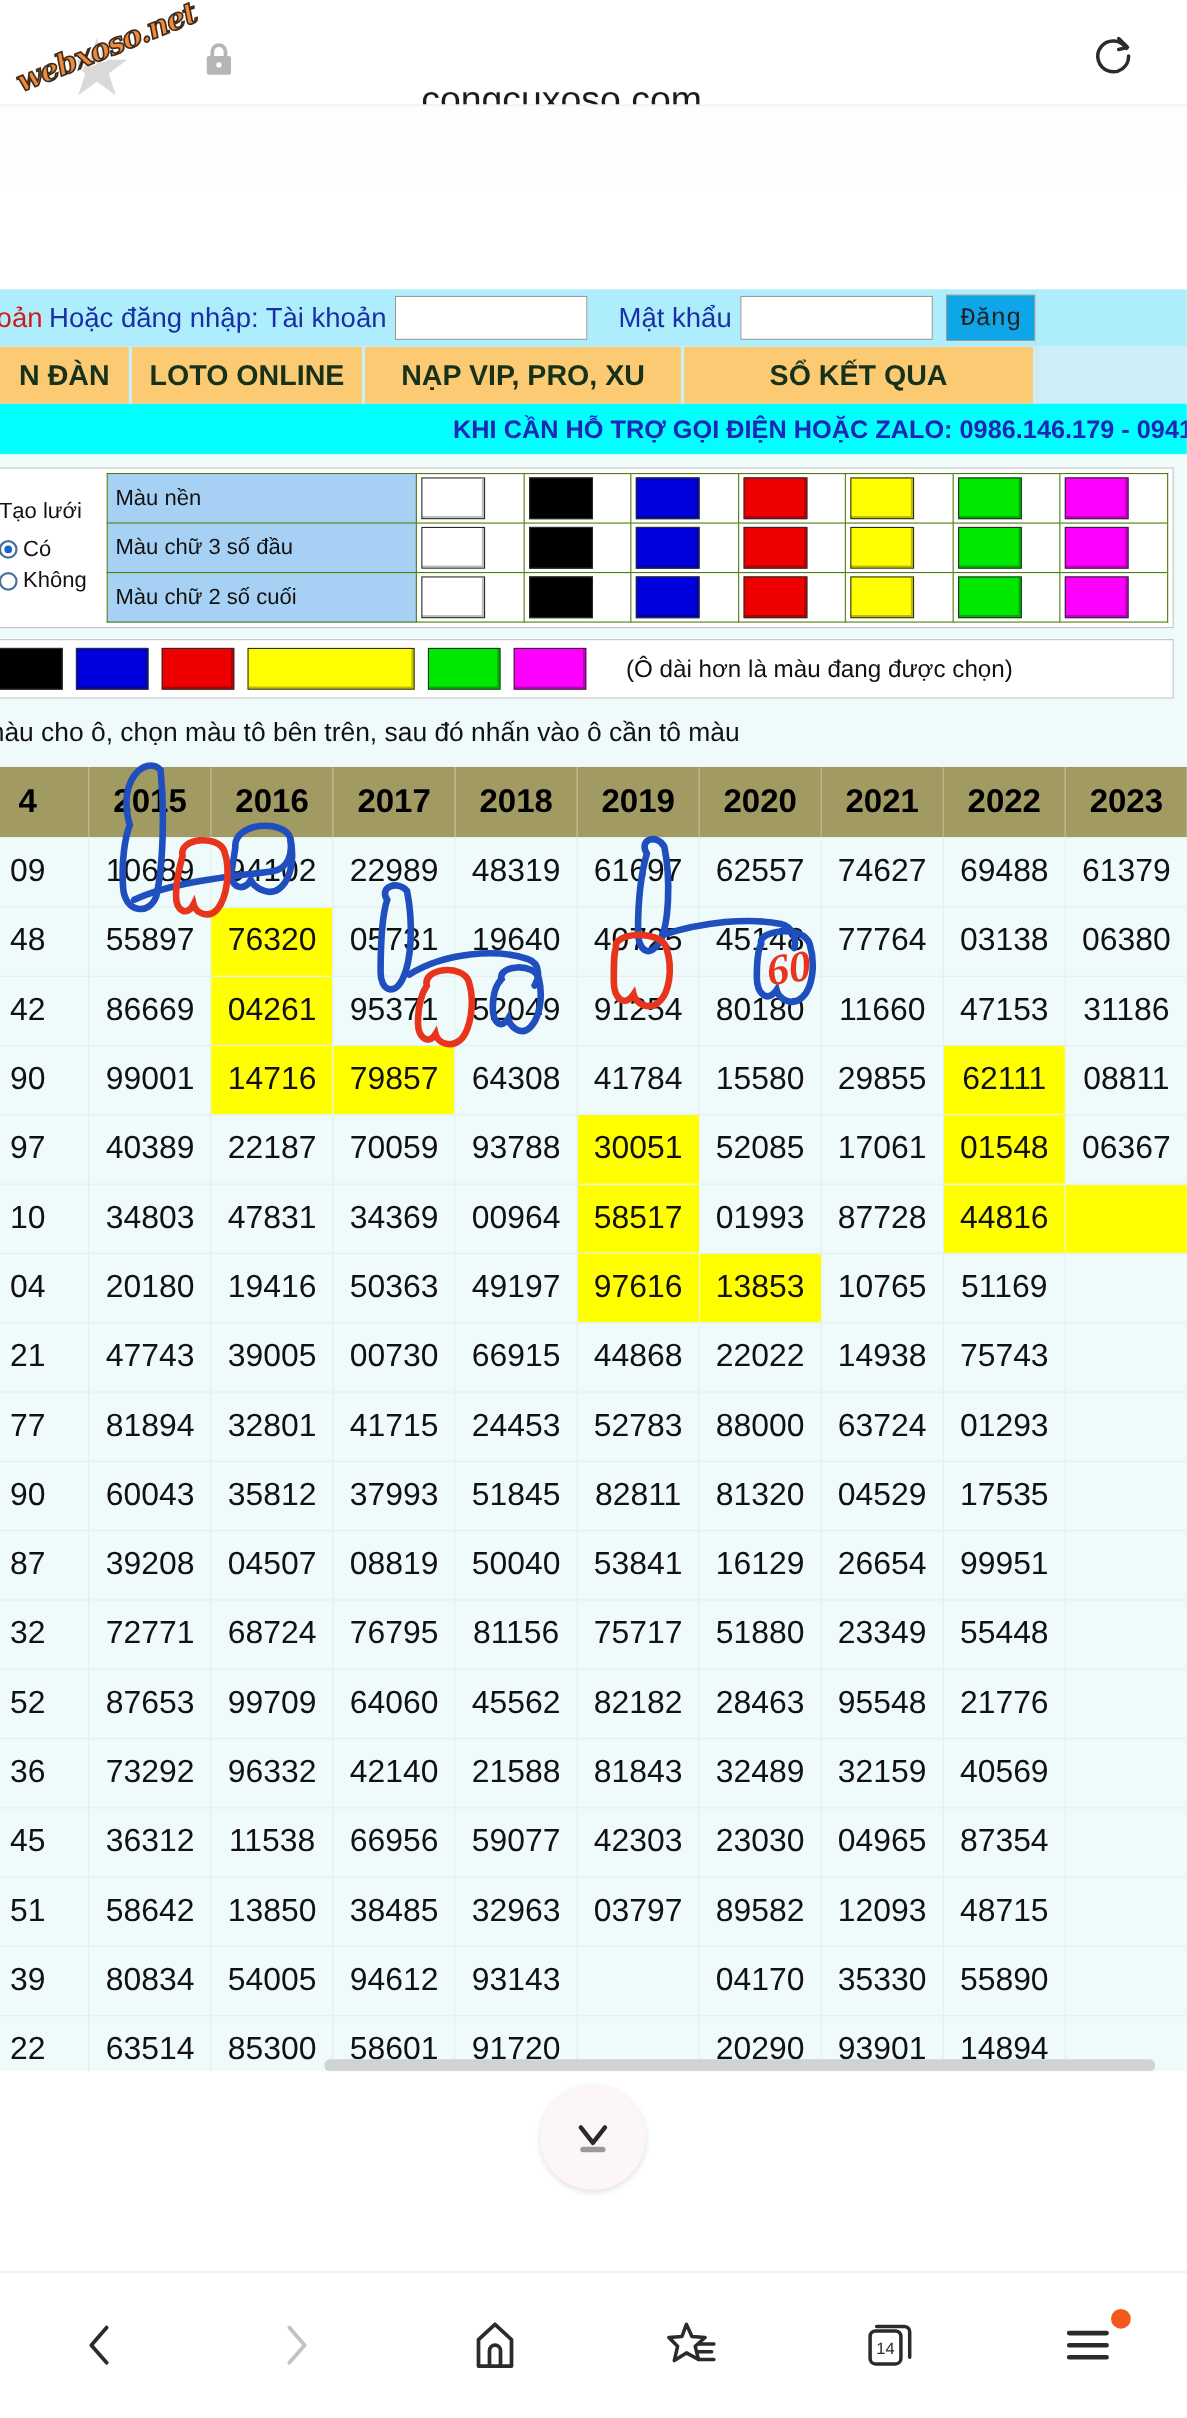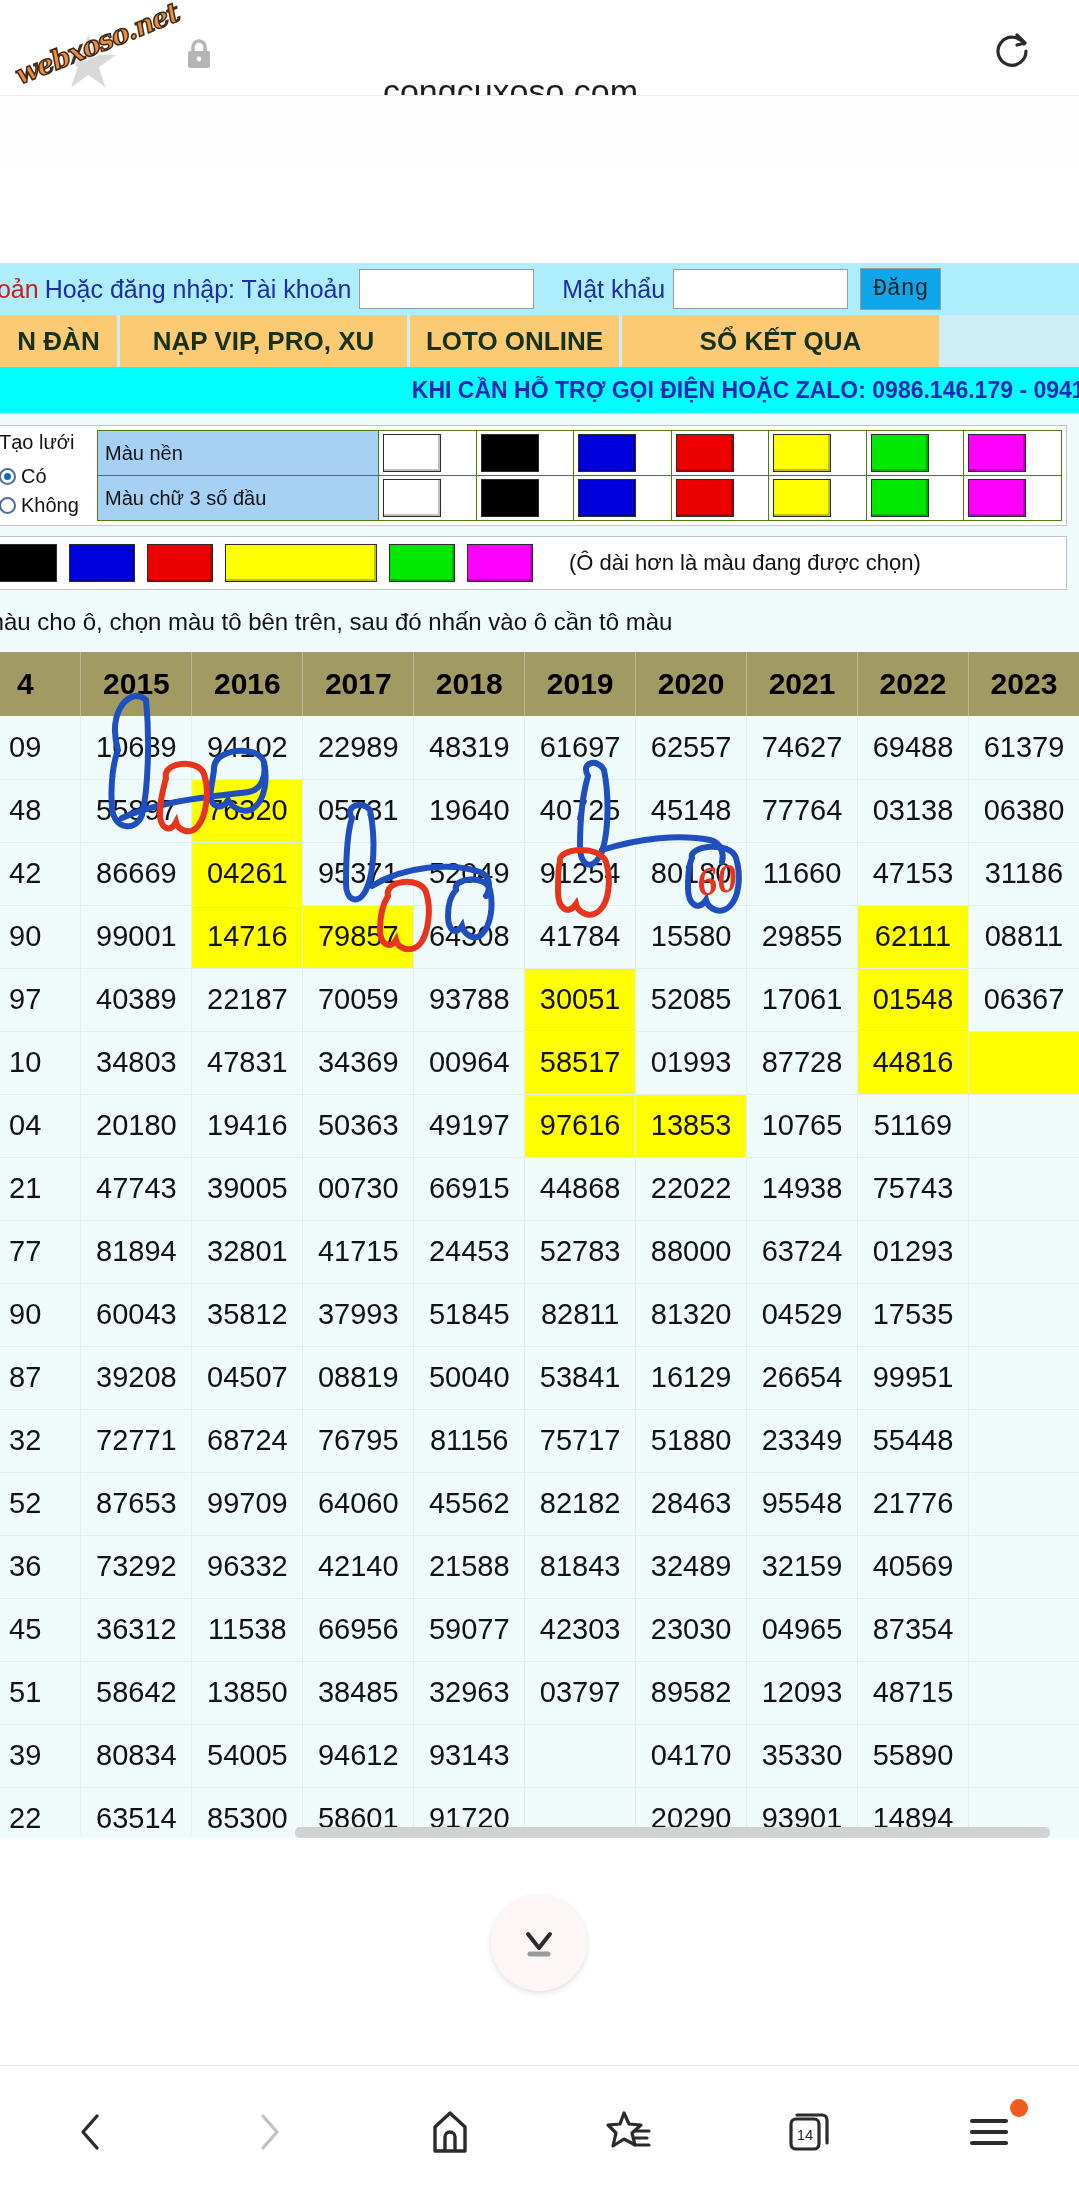--- a/index.html
+++ b/index.html
@@ -281,22 +281,22 @@
     <span class="red">i khoản</span>
     <span class="blue">Hoặc đăng nhập: Tài khoản</span>
     <input class="inp-acc" type="text" placeholder="" style="">
     <span class="blue lbl-pwd">Mật khẩu</span>
     <input class="inp-pwd" type="password" placeholder="" style="">
     <button class="btn-login">Đăng</button>
   </div>
 
   <div class="navtabs">
     <div class="navtab t0">N ĐÀN</div>
+    <div class="navtab t1">LOTO ONLINE</div>
     <div class="navtab t2">NẠP VIP, PRO, XU</div>
-    <div class="navtab t1">LOTO ONLINE</div>
     <div class="navtab t3">SỔ KẾT QUA</div>
   </div>
 
   <div class="marquee">
     <span>KHI CẦN HỖ TRỢ GỌI ĐIỆN HOẶC ZALO: 0986.146.179 - 0941.</span>
   </div>
 
   <div class="tools-wrap">
 
     <div class="panel1">
@@ -333,20 +333,44 @@
               </td>
           <td class="sw-cell">
                 <span class="sw" style="background:#00e800"></span>
               </td>
           <td class="sw-cell">
                 <span class="sw" style="background:#ff00ff"></span>
               </td>
         </tr>
         <tr>
           <td class="sw-label">Màu chữ 3 số đầu</td>
+          <td class="sw-cell">
+                <span class="sw" style="background:#ffffff"></span>
+              </td>
+          <td class="sw-cell">
+                <span class="sw" style="background:#000000"></span>
+              </td>
+          <td class="sw-cell">
+                <span class="sw" style="background:#0000dd"></span>
+              </td>
+          <td class="sw-cell">
+                <span class="sw" style="background:#ee0000"></span>
+              </td>
+          <td class="sw-cell">
+                <span class="sw" style="background:#ffff00"></span>
+              </td>
+          <td class="sw-cell">
+                <span class="sw" style="background:#00e800"></span>
+              </td>
+          <td class="sw-cell">
+                <span class="sw" style="background:#ff00ff"></span>
+              </td>
+        </tr>
+        <tr>
+          <td class="sw-label">Màu chữ 2 số cuối</td>
           <td class="sw-cell">
                 <span class="sw" style="background:#ffffff"></span>
               </td>
           <td class="sw-cell">
                 <span class="sw" style="background:#000000"></span>
               </td>
           <td class="sw-cell">
                 <span class="sw" style="background:#0000dd"></span>
               </td>
           <td class="sw-cell">

